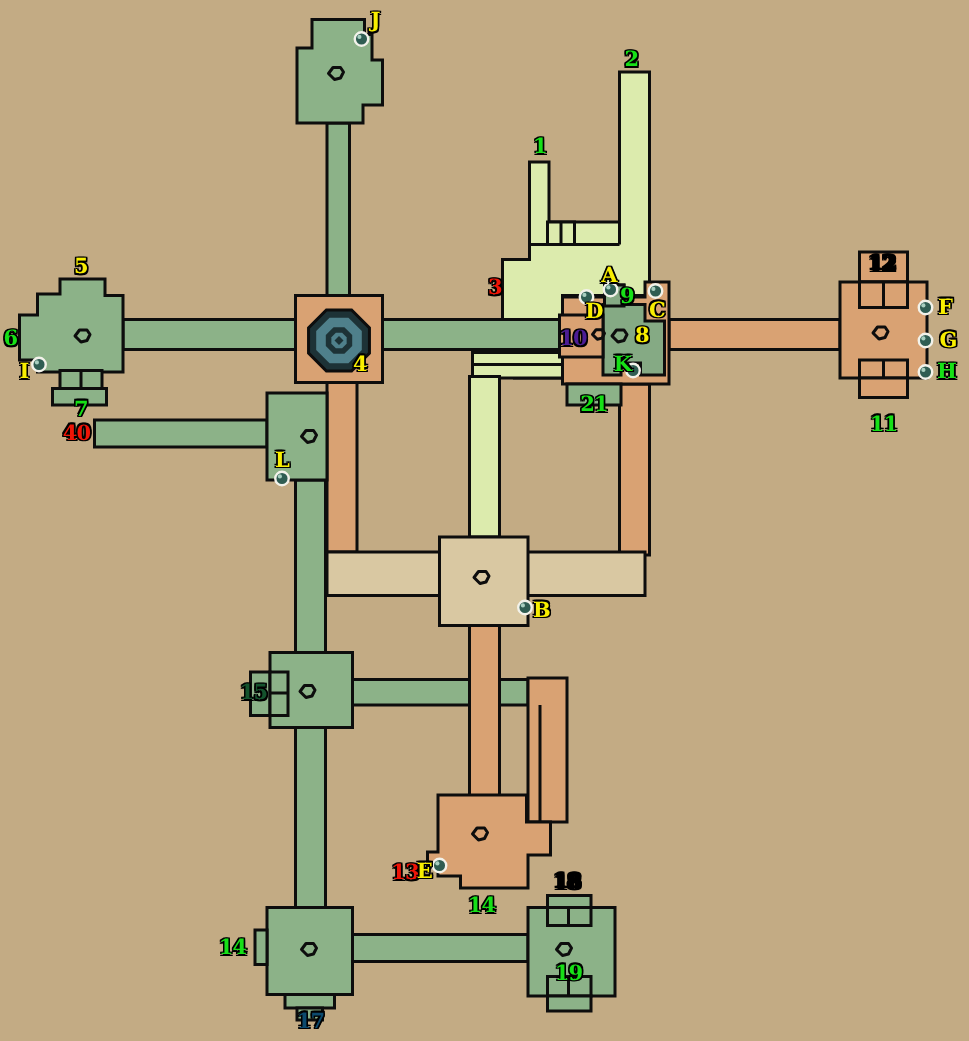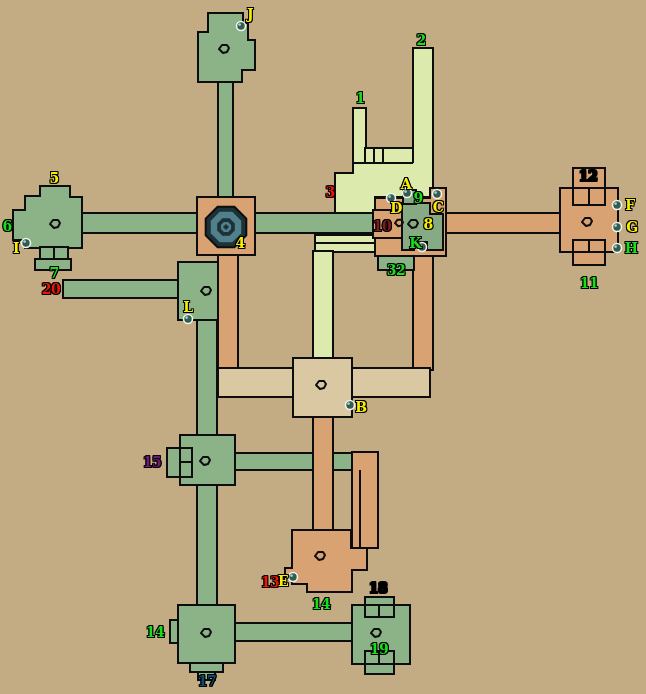--- a/index.html
+++ b/index.html
@@ -133,34 +133,34 @@
       <div class="map-label" style="left: 360px; top: 98px; color: rgb(23, 224, 23);">1</div>
       <div class="map-label" style="left: 54px; top: 178px; color: rgb(248, 238, 0);">5</div>
       <div class="map-label" style="left: 330px; top: 192px; color: rgb(238, 21, 7);">3</div>
       <div class="map-label" style="left: 406px; top: 184px; color: rgb(248, 238, 0);">A</div>
       <div class="map-label" style="left: 418px; top: 198px; color: rgb(23, 224, 23);">9</div>
       <div class="map-label" style="left: 396px; top: 208px; color: rgb(248, 238, 0);">D</div>
       <div class="map-label" style="left: 438px; top: 207px; color: rgb(248, 238, 0);">C</div>
       <div class="map-label" style="left: 588px; top: 176px; color: #000000;">12</div>
       <div class="map-label" style="left: 630px; top: 205px; color: rgb(248, 238, 0);">F</div>
       <div class="map-label" style="left: 7px; top: 226px; color: rgb(23, 224, 23);">6</div>
-      <div class="map-label" style="left: 382px; top: 226px; color: #7f1d1d;">10</div>
+      <div class="map-label" style="left: 382px; top: 226px; color: #4c1d95;">10</div>
       <div class="map-label" style="left: 428px; top: 224px; color: rgb(248, 238, 0);">8</div>
       <div class="map-label" style="left: 632px; top: 227px; color: rgb(248, 238, 0);">G</div>
       <div class="map-label" style="left: 240px; top: 243px; color: rgb(248, 238, 0);">4</div>
       <div class="map-label" style="left: 415px; top: 243px; color: rgb(23, 224, 23);">K</div>
       <div class="map-label" style="left: 16px; top: 248px; color: rgb(248, 238, 0);">I</div>
       <div class="map-label" style="left: 631px; top: 248px; color: rgb(23, 224, 23);">H</div>
-      <div class="map-label" style="left: 396px; top: 270px; color: rgb(23, 224, 23);">32</div>
+      <div class="map-label" style="left: 396px; top: 270px; color: rgb(23, 224, 23);">21</div>
       <div class="map-label" style="left: 589px; top: 271px; color: rgb(23, 224, 23); margin-top: 12px;">11</div>
       <div class="map-label" style="left: 54px; top: 273px; color: rgb(23, 224, 23);">7</div>
-      <div class="map-label" style="left: 51px; top: 289px; color: rgb(238, 21, 7);">20</div>
+      <div class="map-label" style="left: 51px; top: 289px; color: rgb(238, 21, 7);">40</div>
       <div class="map-label" style="left: 188px; top: 307px; color: rgb(248, 238, 0);">L</div>
       <div class="map-label" style="left: 361px; top: 407px; color: rgb(248, 238, 0);">B</div>
-      <div class="map-label" style="left: 152px; top: 462px; color: #701a75;">15</div>
+      <div class="map-label" style="left: 169px; top: 462px; color: #14532d;">15</div>
       <div class="map-label" style="left: 270px; top: 582px; color: rgb(238, 21, 7);">13</div>
       <div class="map-label" style="left: 283px; top: 581px; color: rgb(248, 238, 0);">E</div>
       <div class="map-label" style="left: 378px; top: 588px; color: #000000;">18</div>
       <div class="map-label" style="left: 321px; top: 604px; color: rgb(23, 224, 23);">14</div>
       <div class="map-label" style="left: 155px; top: 632px; color: rgb(23, 224, 23);">14</div>
       <div class="map-label" style="left: 207px; top: 681px; color: #0c4a6e;">17</div>
       <div class="map-label" style="left: 379px; top: 649px; color: rgb(23, 224, 23);">19</div>
     </div>
 </div>
 

